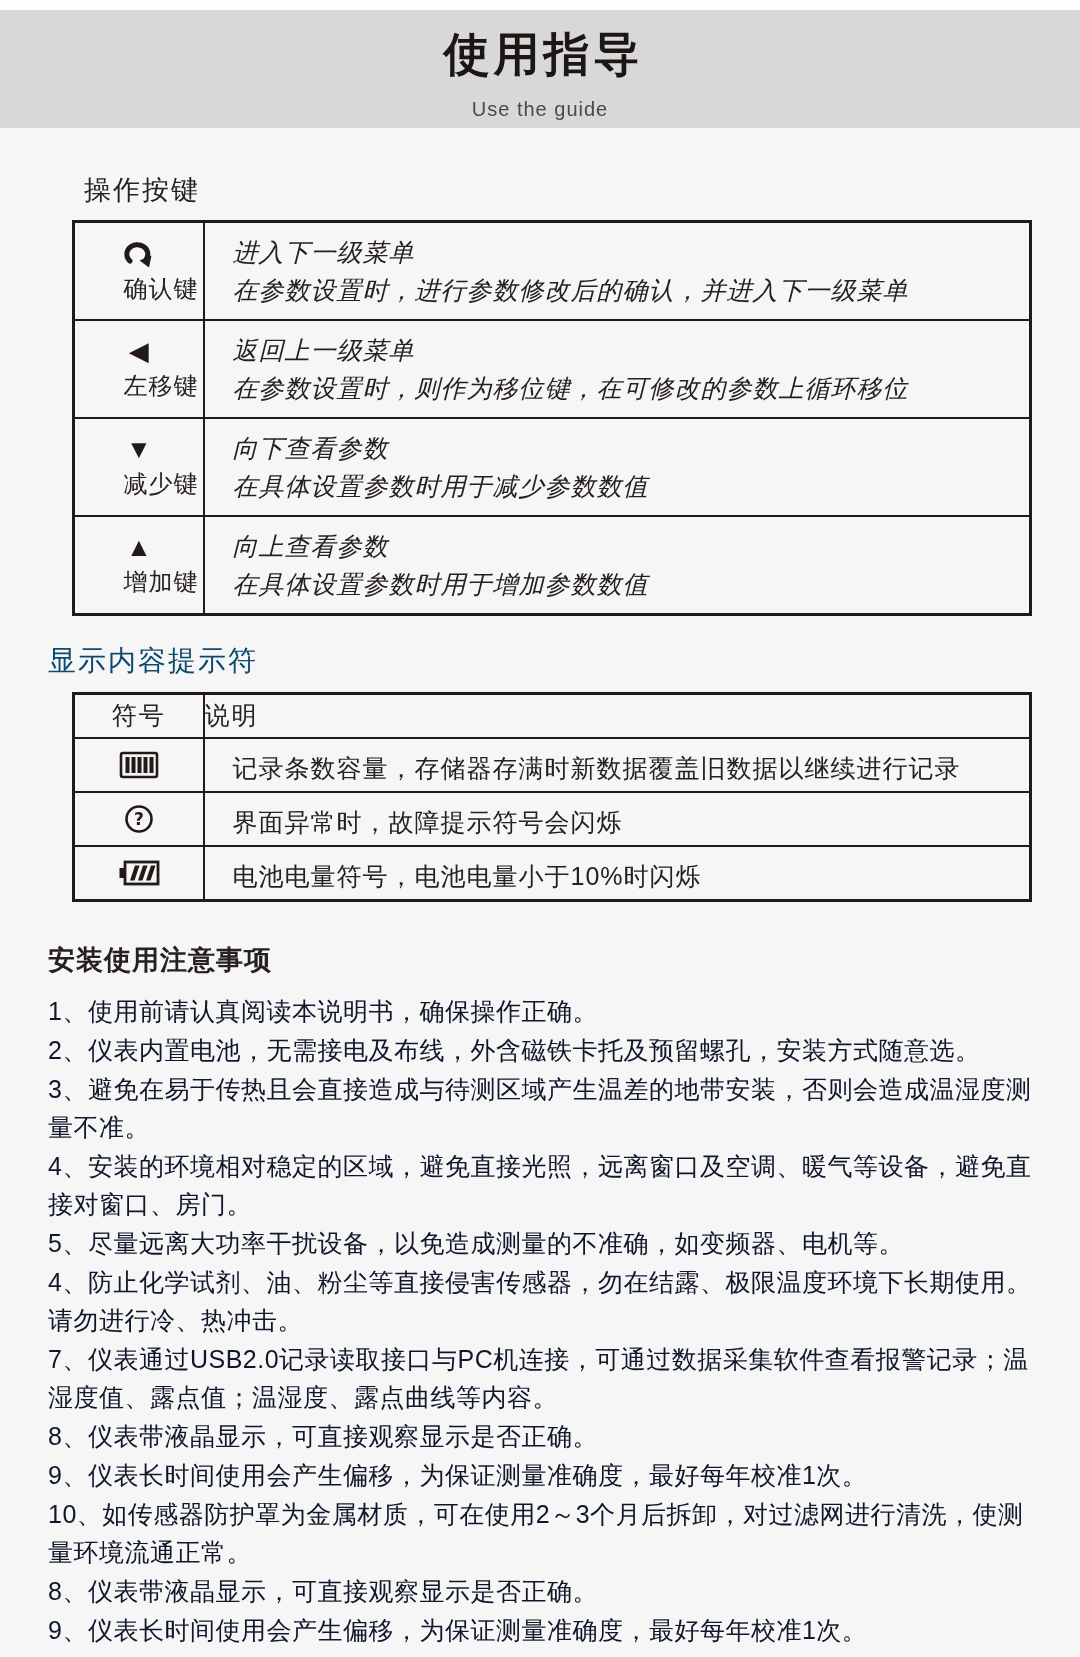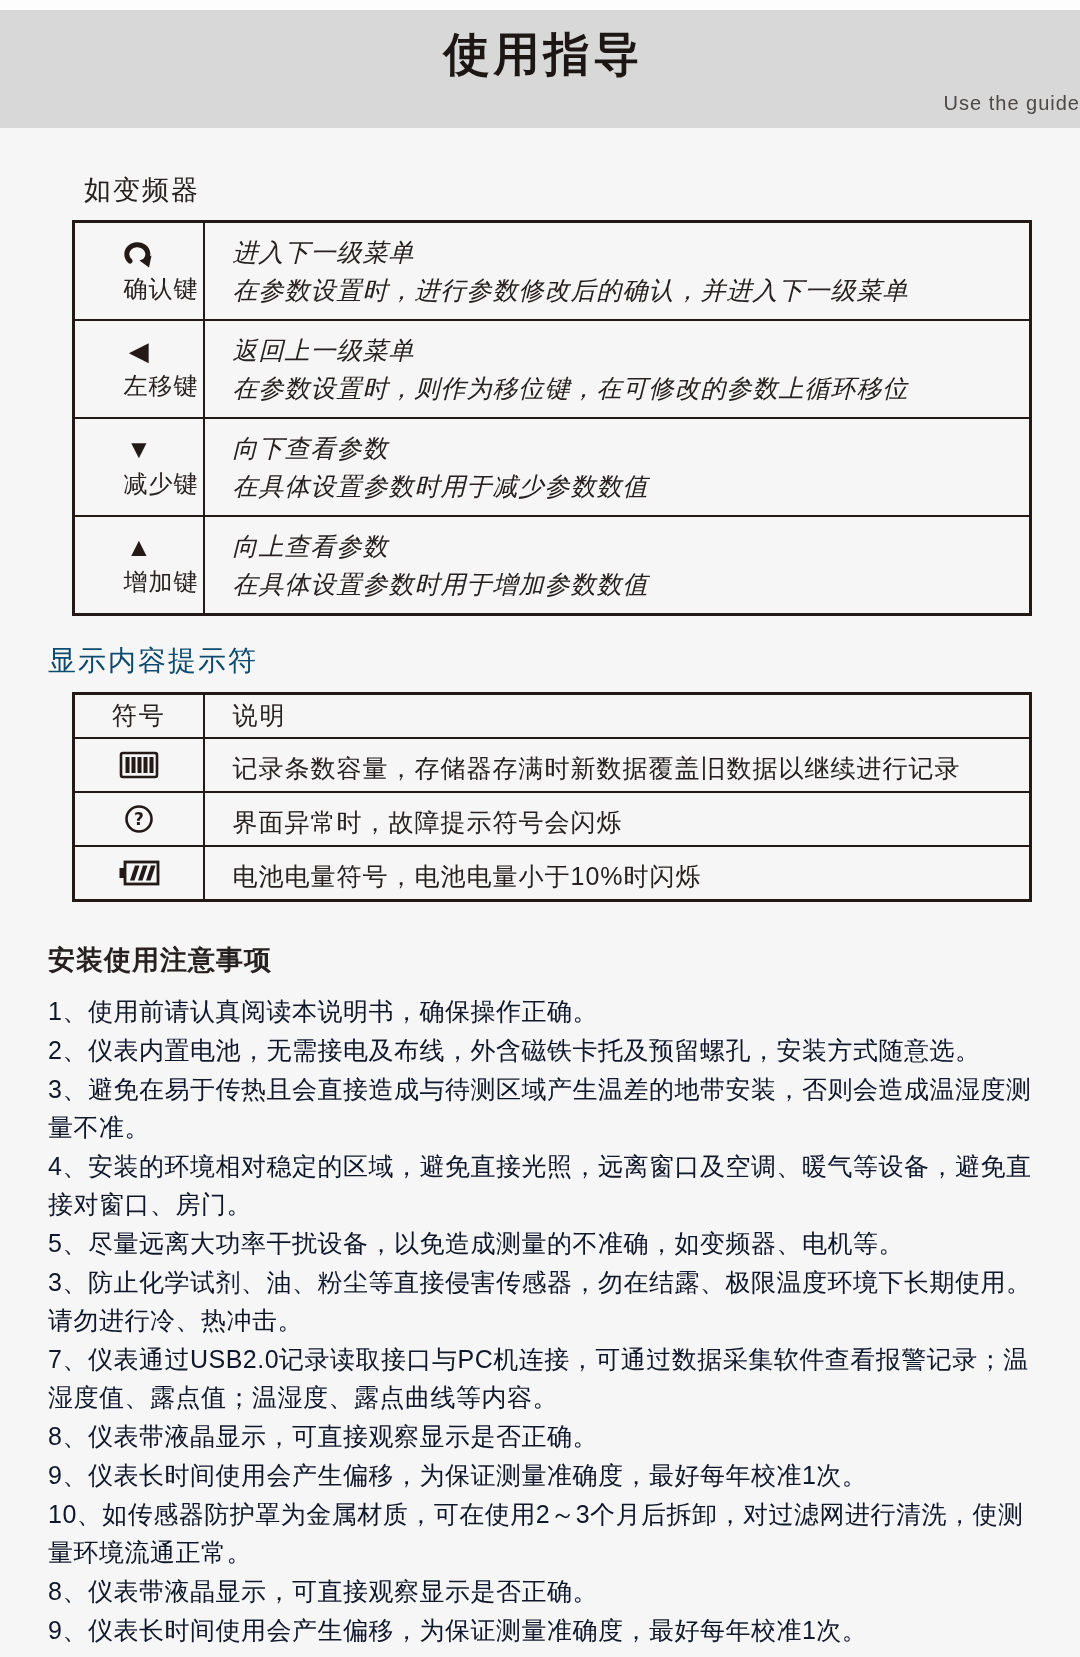--- a/index.html
+++ b/index.html
@@ -24,22 +24,21 @@
     font-weight: bold;
     letter-spacing: 4px;
     color: #1c1714;
     line-height: 56px;
     margin-left: 7px;
   }
   .page-header .subtitle {
     font-size: 20px;
     color: #4c4846;
     letter-spacing: 1px;
-    margin-top: 10px;
-    text-align: right;
+    margin-top: 16px;
   }
   .content { padding: 0 48px; }
 
   .section-title-1 {
     margin: 44px 0 0 36px;
     font-size: 27px;
     letter-spacing: 2px;
     color: #262120;
   }
   .section-title-2 {
@@ -96,21 +95,21 @@
   }
   .sym-table td.desc-cell { height: 42px; padding-bottom: 4px; }
   .sym-table th {
     font-size: 25px;
     font-weight: normal;
     letter-spacing: 2px;
     height: 44px;
     text-align: left;
   }
   .sym-table th.c1 { text-align: center; width: 130px; }
-  .sym-table th.c2 { padding-left: 28px; }
+  .sym-table th.c2 { }
   .icon-svg { display: inline-block; vertical-align: middle; }
 
   .notes-list { margin-top: 14px; }
   .note-item {
     font-size: 25px;
     line-height: 38px;
     letter-spacing: 0.5px;
     color: #0f172a;
     margin-top: 1px;
   }
@@ -120,21 +119,21 @@
 
 <div class="top-strip"></div>
 
 <header class="page-header">
   <div class="title">使用指导</div>
   <div class="subtitle">Use the guide</div>
 </header>
 
 <div class="content">
 
-  <div class="section-title-1">如变频器</div>
+  <div class="section-title-1">操作按键</div>
 
   <table class="man-table keys-table">
     <tbody>
         <tr>
       <td class="sym-cell">
         <span class="key-glyph">
           <svg class="icon-svg" width="34" height="30" viewBox="0 0 34 30">
             <path d="M8 22 A 10.5 9.5 0 1 1 24 20.5" fill="none" stroke="#231916" stroke-width="5" stroke-linecap="round"></path>
             <polygon points="29.5,16.5 17.5,21.5 27,28.5" fill="#231916"></polygon>
           </svg>
@@ -231,21 +230,21 @@
     </table>
 
   <div class="section-title-3">安装使用注意事项</div>
 
   <div class="notes-list">
     <div class="note-item">1、使用前请认真阅读本说明书，确保操作正确。</div>
     <div class="note-item">2、仪表内置电池，无需接电及布线，外含磁铁卡托及预留螺孔，安装方式随意选。</div>
     <div class="note-item">3、避免在易于传热且会直接造成与待测区域产生温差的地带安装，否则会造成温湿度测量不准。</div>
     <div class="note-item">4、安装的环境相对稳定的区域，避免直接光照，远离窗口及空调、暖气等设备，避免直接对窗口、房门。</div>
     <div class="note-item">5、尽量远离大功率干扰设备，以免造成测量的不准确，如变频器、电机等。</div>
-    <div class="note-item">3、防止化学试剂、油、粉尘等直接侵害传感器，勿在结露、极限温度环境下长期使用。请勿进行冷、热冲击。</div>
+    <div class="note-item">4、防止化学试剂、油、粉尘等直接侵害传感器，勿在结露、极限温度环境下长期使用。请勿进行冷、热冲击。</div>
     <div class="note-item">7、仪表通过USB2.0记录读取接口与PC机连接，可通过数据采集软件查看报警记录；温湿度值、露点值；温湿度、露点曲线等内容。</div>
     <div class="note-item">8、仪表带液晶显示，可直接观察显示是否正确。</div>
     <div class="note-item">9、仪表长时间使用会产生偏移，为保证测量准确度，最好每年校准1次。</div>
     <div class="note-item">10、如传感器防护罩为金属材质，可在使用2～3个月后拆卸，对过滤网进行清洗，使测量环境流通正常。</div>
     <div class="note-item">8、仪表带液晶显示，可直接观察显示是否正确。</div>
     <div class="note-item">9、仪表长时间使用会产生偏移，为保证测量准确度，最好每年校准1次。</div>
     <div class="note-item">10、如传感器防护罩为金属材质，可在使用2～3个月后拆卸，对过滤网进行清洗，使测量环境流通正常。</div>
   </div>
 
 </div>

